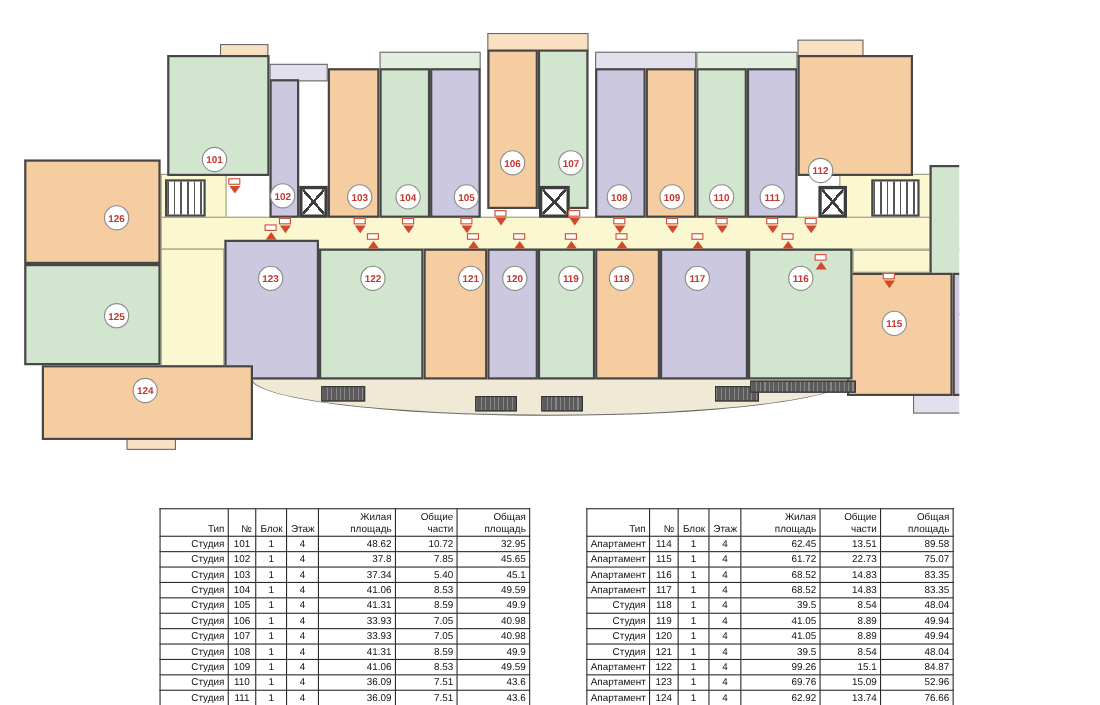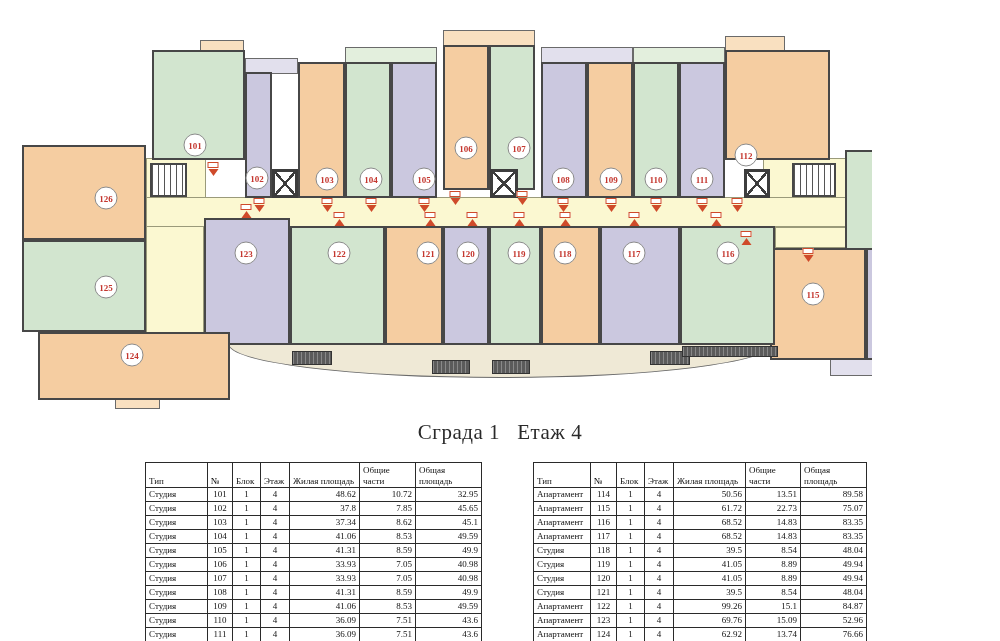--- a/index.html
+++ b/index.html
@@ -1,17 +1,17 @@
 <!DOCTYPE html>
 <html><head>
 <meta charset="utf-8">
 <style>
   html,body{margin:0;padding:0;}
   body{font-family:"Liberation Sans", sans-serif;}
-  .page{position:relative;width:872px;height:641px;background:#ffffff;overflow:hidden;font-family:Liberation Serif, serif;}
+  .page{position:relative;width:872px;height:641px;background:#ffffff;overflow:hidden;}
   #plan{position:absolute;left:0;top:0;width:1000px;height:412px;}
   .abs{position:absolute;box-sizing:border-box;}
   .corridor{background:#fbf8d1;border:1px solid #9a9a7a;z-index:2;}
   .room{border:2px solid #474747;z-index:3;}
   .balcony{border:1.5px solid #6a6a6a;z-index:1;}
   .balcony.curved{border-bottom-left-radius:50% 90%;border-bottom-right-radius:50% 90%;}
   .stairs{background:#ffffff;border:2px solid #474747;z-index:4;
           background-image:repeating-linear-gradient(90deg,#555 0 1.5px,transparent 1.5px 6px);}
   .elevator{background:
       linear-gradient(to top right, transparent 46%, #3d3d3d 46%, #3d3d3d 54%, transparent 54%),
@@ -26,23 +26,23 @@
   .marker{display:flex;flex-direction:column;align-items:center;transform:translateX(-50%);z-index:5;}
   .marker .mbox{width:9px;height:4px;border:1px solid #cf4a2a;background:#fff;margin-bottom:1px;}
   .marker .tri-down{width:0;height:0;border-left:5px solid transparent;border-right:5px solid transparent;border-top:7px solid #cf4a2a;}
   .marker .tri-up{width:0;height:0;border-left:5px solid transparent;border-right:5px solid transparent;border-bottom:7px solid #cf4a2a;}
   .title{position:absolute;left:0;top:420px;width:1000px;text-align:center;font-size:21px;
          color:#2a2a2a;white-space:pre;letter-spacing:0.5px;}
   table.apt{position:absolute;top:462px;border-collapse:collapse;font-size:9px;color:#111;
             table-layout:fixed;background:#fff;}
   table.apt td,table.apt th{border:1px solid #2a2a2a;padding:1px 3px;font-weight:normal;
             overflow:hidden;line-height:10.5px;}
-  table.apt thead th{vertical-align:bottom;text-align:left;height:22px;}
+  table.apt thead th{vertical-align:bottom;text-align:right;height:22px;}
   table.apt tbody td{height:11px;}
-  .al{text-align:left;} .ac{text-align:center;} .ar{text-align:right;}
+  .al{text-align:right;} .ac{text-align:center;} .ar{text-align:right;}
 </style>
 </head>
 <body>
 
 <div class="page">
   <div id="plan">
       <div class="abs corridor" style="left: 146px; top: 197px; width: 790px; height: 30px;"></div>
       <div class="abs corridor" style="left: 146px; top: 158px; width: 60px; height: 40px;"></div>
       <div class="abs corridor" style="left: 146px; top: 226px; width: 58px; height: 107px;"></div>
       <div class="abs corridor" style="left: 763px; top: 158px; width: 84px; height: 40px;"></div>
@@ -205,21 +205,20 @@
       </div>
       <div class="abs marker" style="left: 808px; top: 248px;">
         <span class="mbox"></span>
         <span class="tri-down"></span>
       </div>
       <div class="abs marker" style="left: 921px; top: 248px;">
         <span class="mbox"></span>
         <span class="tri-down"></span>
       </div>
     </div>
-  <div class="title">Сграда 1   Етаж 4</div>
   <div id="tables-root">
       <table class="apt" style="left: 145px; width: 336px;">
         <colgroup>
           <col style="width: 62px;">
           <col style="width: 25px;">
           <col style="width: 28px;">
           <col style="width: 29px;">
           <col style="width: 70px;">
           <col style="width: 56px;">
           <col style="width: 66px;">
@@ -253,21 +252,21 @@
             <td class="ar">37.8</td>
             <td class="ar">7.85</td>
             <td class="ar">45.65</td>
           </tr>
           <tr>
             <td class="al">Студия</td>
             <td class="ac">103</td>
             <td class="ac">1</td>
             <td class="ac">4</td>
             <td class="ar">37.34</td>
-            <td class="ar">8.62</td>
+            <td class="ar">5.40</td>
             <td class="ar">45.1</td>
           </tr>
           <tr>
             <td class="al">Студия</td>
             <td class="ac">104</td>
             <td class="ac">1</td>
             <td class="ac">4</td>
             <td class="ar">41.06</td>
             <td class="ar">8.53</td>
             <td class="ar">49.59</td>
@@ -357,21 +356,21 @@
             <th>Общие части</th>
             <th>Общая площадь</th>
           </tr>
         </thead>
         <tbody>
           <tr>
             <td class="al">Апартамент</td>
             <td class="ac">114</td>
             <td class="ac">1</td>
             <td class="ac">4</td>
-            <td class="ar">50.56</td>
+            <td class="ar">62.45</td>
             <td class="ar">13.51</td>
             <td class="ar">89.58</td>
           </tr>
           <tr>
             <td class="al">Апартамент</td>
             <td class="ac">115</td>
             <td class="ac">1</td>
             <td class="ac">4</td>
             <td class="ar">61.72</td>
             <td class="ar">22.73</td>

